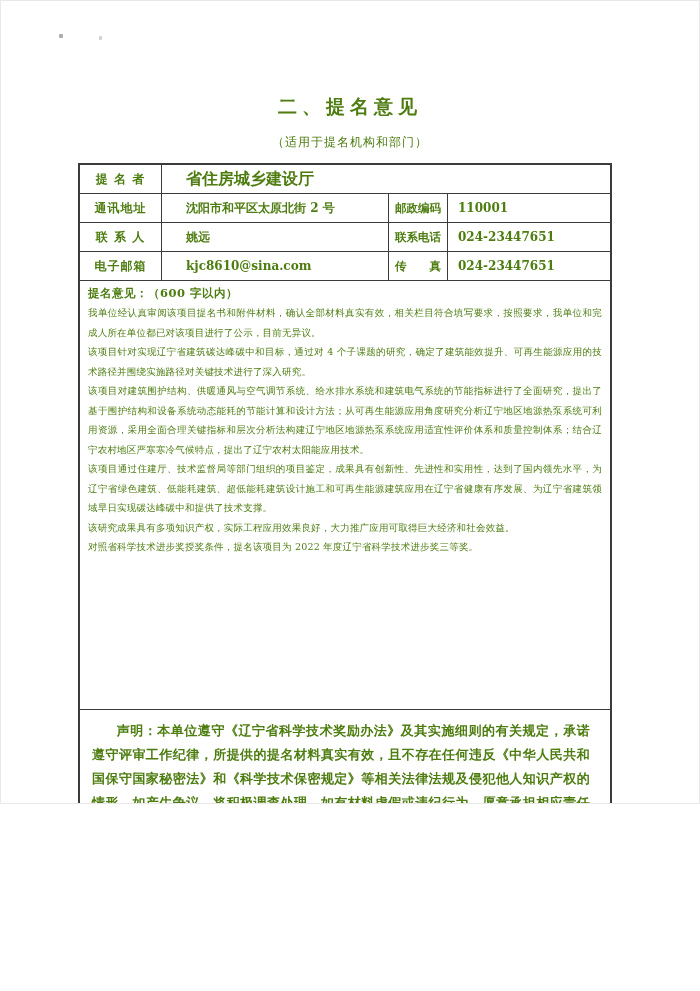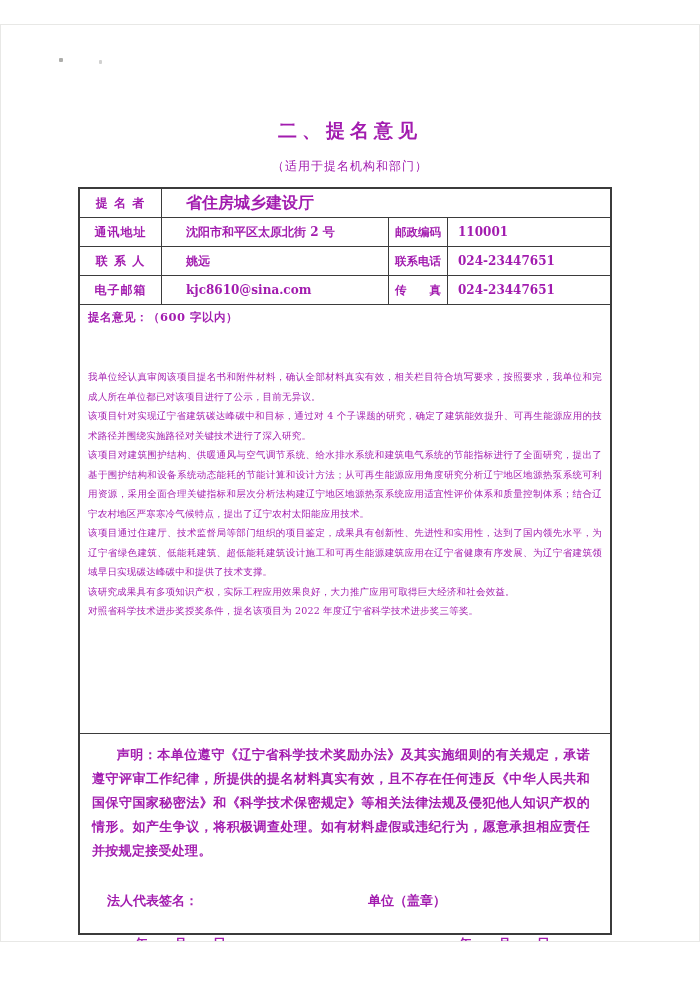--- a/index.html
+++ b/index.html
@@ -1,19 +1,19 @@
 <!DOCTYPE html>
 <html><head>
 <meta charset="utf-8">
 <style>
   html,body{margin:0;padding:0;background:#fff;}
   .page{
-    position:relative;width:700px;height:918px;background:#ffffff;
-    font-family:"DejaVu Serif","Liberation Serif",serif;color:#a21caf;
-    overflow:hidden;border:1px solid #e8e8e6;box-sizing:border-box;margin-top:24px;
+    position:relative;width:700px;height:804px;background:#ffffff;
+    font-family:"DejaVu Serif","Liberation Serif",serif;color:#4d7c0f;
+    overflow:hidden;border:1px solid #e8e8e6;box-sizing:border-box;
   }
   .speck{position:absolute;background:#9a9a96;border-radius:1px;}
   .speck.s1{left:58px;top:33px;width:4px;height:4px;opacity:.8;}
   .speck.s2{left:98px;top:35px;width:3px;height:4px;opacity:.45;}
   .doc-title{
     position:absolute;top:93px;left:0;width:100%;text-align:center;
     font-size:19px;font-weight:bold;letter-spacing:5px;margin:0;
   }
   .doc-subtitle{
     position:absolute;top:133px;left:0;width:100%;text-align:center;
@@ -27,21 +27,21 @@
   .cell{display:flex;align-items:center;box-sizing:border-box;overflow:hidden;white-space:nowrap;}
   .c1{width:82px;justify-content:center;border-right:1px solid #3b3b3b;
       font-weight:600;font-size:12px;letter-spacing:1px;}
   .cspan{flex:1;padding-left:24px;font-size:16px;font-weight:600;}
   .c2{width:227px;padding-left:24px;border-right:1px solid #3b3b3b;font-size:12px;font-weight:600;}
   .c3{width:59px;justify-content:center;border-right:1px solid #3b3b3b;
       font-weight:600;font-size:11.5px;}
   .c4{flex:1;padding-left:10px;font-size:12px;font-weight:600;}
   .opinion-cell{
     height:429px;border-bottom:1px solid #3b3b3b;box-sizing:border-box;
-    padding:3px 8px 12px 8px;display:flex;flex-direction:column;gap:40px;
+    padding:3px 8px 12px 8px;display:flex;flex-direction:column;
   }
   .opinion-heading{font-size:11.5px;font-weight:bold;line-height:19px;letter-spacing:.5px;}
   .opinion-body p{
     margin:0;font-size:9.5px;line-height:19.5px;font-weight:400;
     text-align:justify;letter-spacing:.2px;
   }
   .opinion-closing{
     margin-top:auto;font-size:9.5px;line-height:14px;font-weight:600;
   }
   .decl-cell{height:199px;box-sizing:border-box;padding:9px 20px 0 12px;font-weight:bold;}

